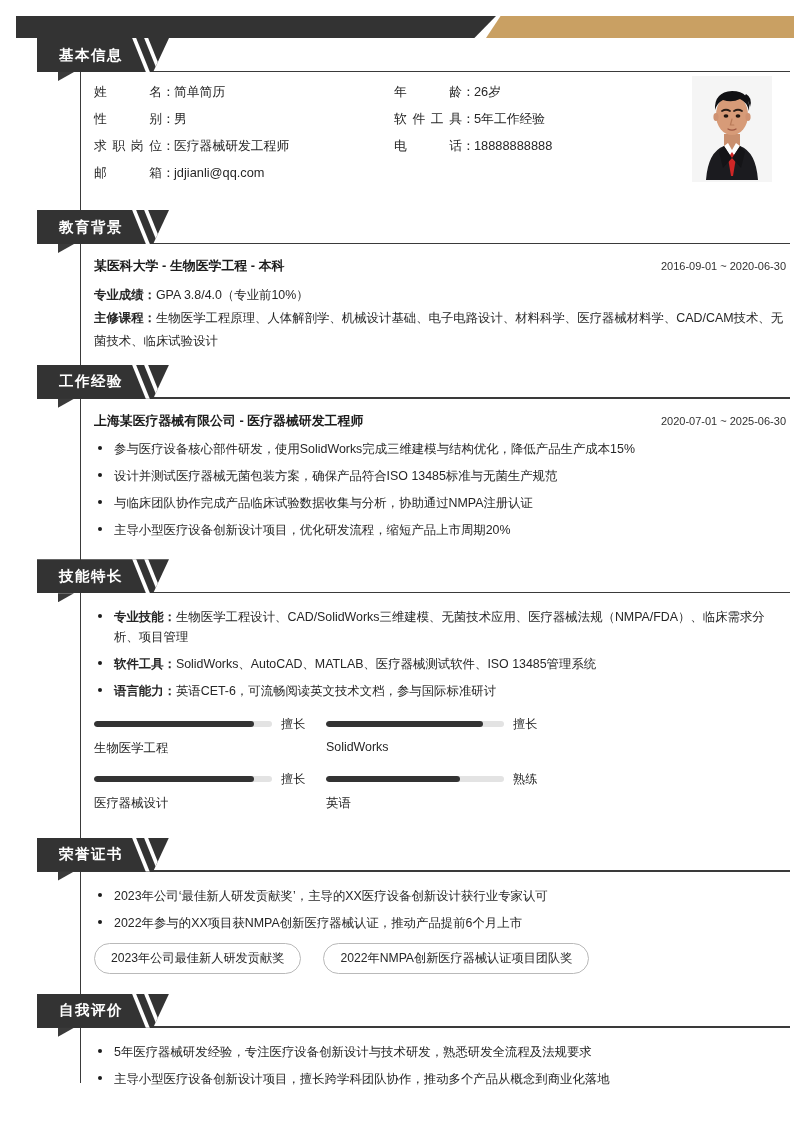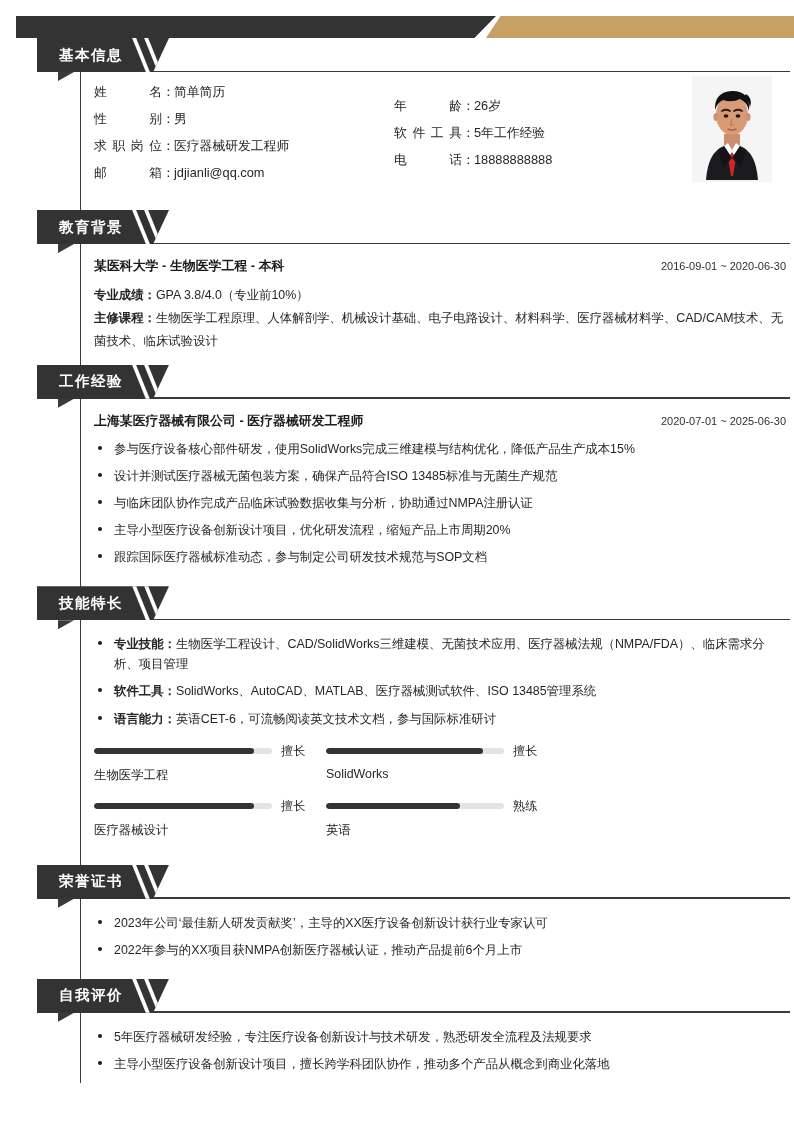--- a/index.html
+++ b/index.html
@@ -116,21 +116,20 @@
     height: 9px;
     background: #3a3a3a;
     clip-path: polygon(0 0, 100% 0, 0 100%);
   }
 
   .sec-body {
     margin-left: 78px;
     margin-right: 24px;
     padding-top: 14px;
     padding-bottom: 10px;
-    align-items: center;
   }
 
   
   .basic-wrap {
     position: relative;
     display: flex;
     padding-top: 12px;
     padding-bottom: 16px;
   }
   .info-col { width: 300px; }
@@ -391,21 +390,20 @@
       <div class="sec-body">
         <div class="row-title">
           <span class="org">上海某医疗器械有限公司 - 医疗器械研发工程师</span>
           <span class="date">2020-07-01 ~ 2025-06-30</span>
         </div>
         <ul class="bullets">
           <li>参与医疗设备核心部件研发，使用SolidWorks完成三维建模与结构优化，降低产品生产成本15%</li>
           <li>设计并测试医疗器械无菌包装方案，确保产品符合ISO 13485标准与无菌生产规范</li>
           <li>与临床团队协作完成产品临床试验数据收集与分析，协助通过NMPA注册认证</li>
           <li>主导小型医疗设备创新设计项目，优化研发流程，缩短产品上市周期20%</li>
-          <li>跟踪国际医疗器械标准动态，参与制定公司研发技术规范与SOP文档</li>
         </ul>
       </div>
     </div>
 
     <div class="section">
       <div class="sec-head">
         <div class="sec-rule"></div>
         <div class="sec-tab">
           <span class="sec-tab-title">技能特长</span>
           <span class="slash s1"></span>
@@ -478,20 +476,24 @@
           <span class="slash s1"></span>
           <span class="slash s2"></span>
         </div>
         <div class="sec-fold"></div>
       </div>
       <div class="sec-body">
         <ul class="bullets">
           <li>2023年公司‘最佳新人研发贡献奖’，主导的XX医疗设备创新设计获行业专家认可</li>
           <li>2022年参与的XX项目获NMPA创新医疗器械认证，推动产品提前6个月上市</li>
         </ul>
+        <div class="tags">
+          <span class="tag">2023年公司最佳新人研发贡献奖</span>
+          <span class="tag">2022年NMPA创新医疗器械认证项目团队奖</span>
+        </div>
       </div>
     </div>
 
     <div class="section">
       <div class="sec-head">
         <div class="sec-rule"></div>
         <div class="sec-tab">
           <span class="sec-tab-title">自我评价</span>
           <span class="slash s1"></span>
           <span class="slash s2"></span>

